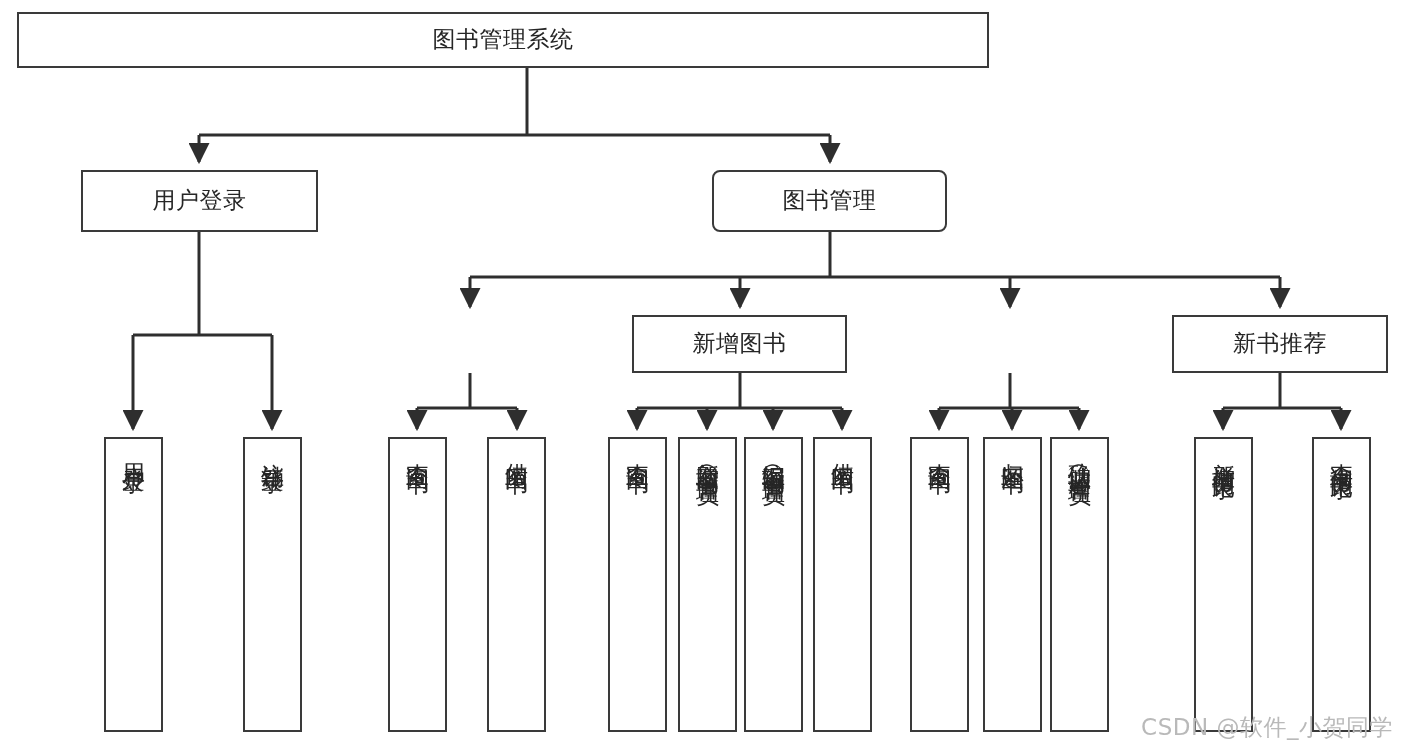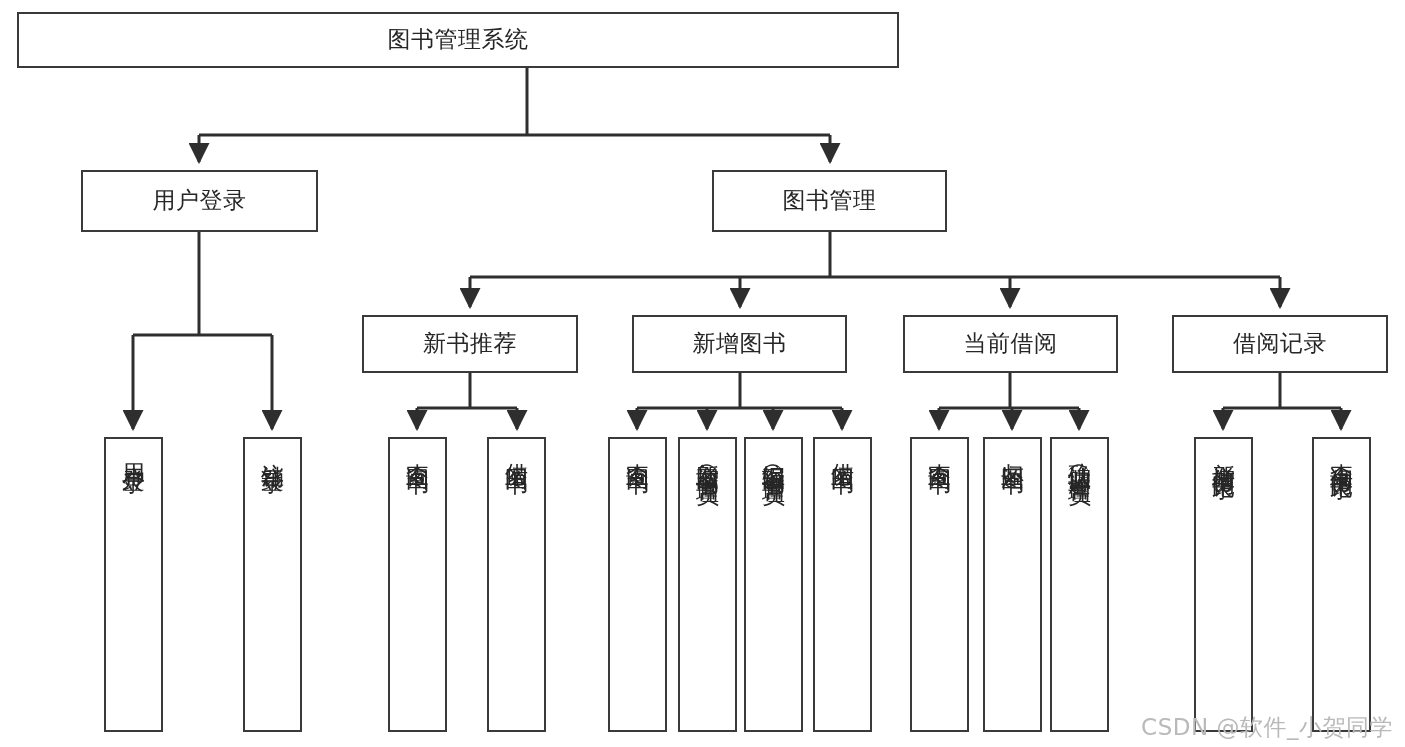--- a/index.html
+++ b/index.html
@@ -109,42 +109,36 @@
       <path d="M 1012 408 L 1012 429" marker-end="url(#arrow)"></path>
       <path d="M 1079 408 L 1079 429" marker-end="url(#arrow)"></path>
 
       <path d="M 1280 373 L 1280 408"></path>
       <path d="M 1223 408 L 1341 408"></path>
       <path d="M 1223 408 L 1223 429" marker-end="url(#arrow)"></path>
       <path d="M 1341 408 L 1341 429" marker-end="url(#arrow)"></path>
     </g>
   </svg>
 
-  <div class="node" style="left:17px;top:12px;width:882px;height:56px;">
+  <div class="node" style="left:17px;top:12px;width:972px;height:56px;">
     <span class="label">图书管理系统</span>
   </div>
 
   <div class="node" style="left:81px;top:170px;width:237px;height:62px;">
     <span class="label">用户登录</span>
   </div>
-  <div class="node" style="left:712px;top:170px;width:235px;height:62px;">
+  <div class="node" style="left:712px;top:170px;width:235px;height:62px;border-radius:8px;">
     <span class="label">图书管理</span>
   </div>
 
-  <div class="node" style="left:362px;top:315px;width:216px;height:58px;">
-    <span class="label">新书推荐</span>
-  </div>
   <div class="node" style="left:632px;top:315px;width:215px;height:58px;">
     <span class="label">新增图书</span>
   </div>
-  <div class="node" style="left:903px;top:315px;width:215px;height:58px;">
-    <span class="label">当前借阅</span>
-  </div>
   <div class="node" style="left:1172px;top:315px;width:216px;height:58px;">
-    <span class="label">借阅记录</span>
+    <span class="label">新书推荐</span>
   </div>
 
   <div class="node vertical" style="left:104px;top:437px;width:59px;height:295px;">
     <span class="label">用户登录</span>
   </div>
   <div class="node vertical" style="left:243px;top:437px;width:59px;height:295px;">
     <span class="label">注销登录</span>
   </div>
   <div class="node vertical" style="left:388px;top:437px;width:59px;height:295px;">
     <span class="label">查询图书</span>

